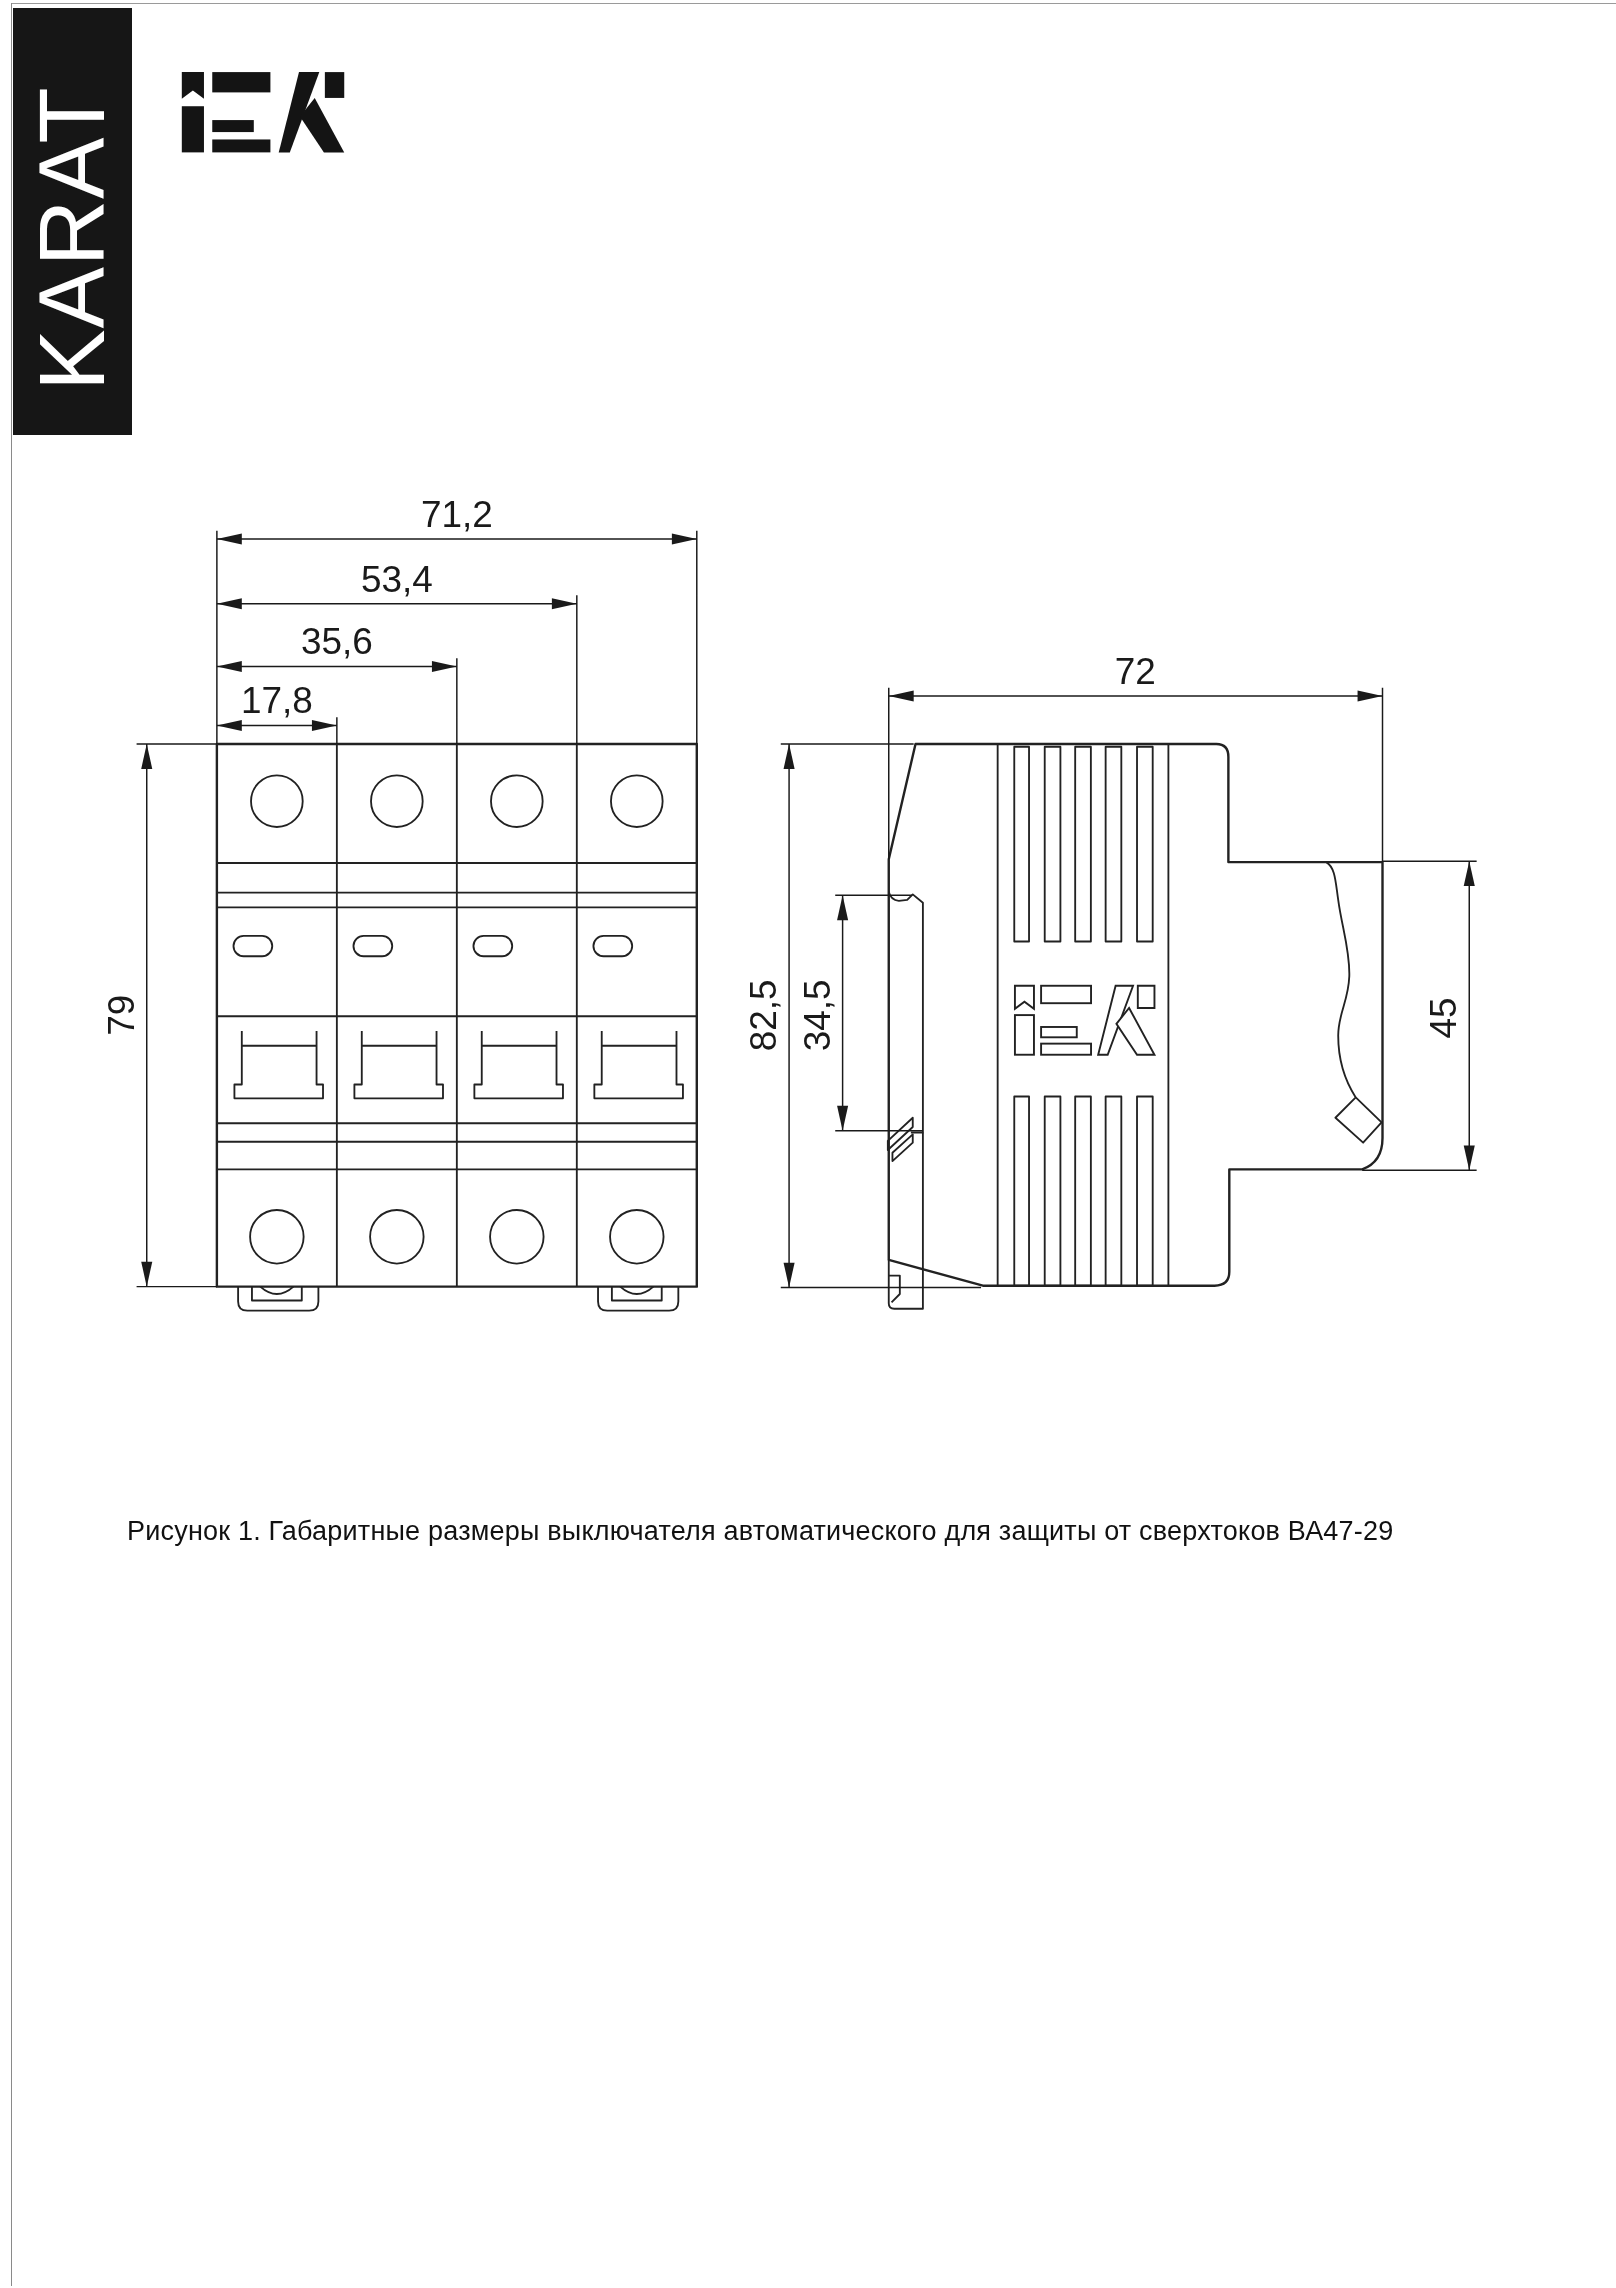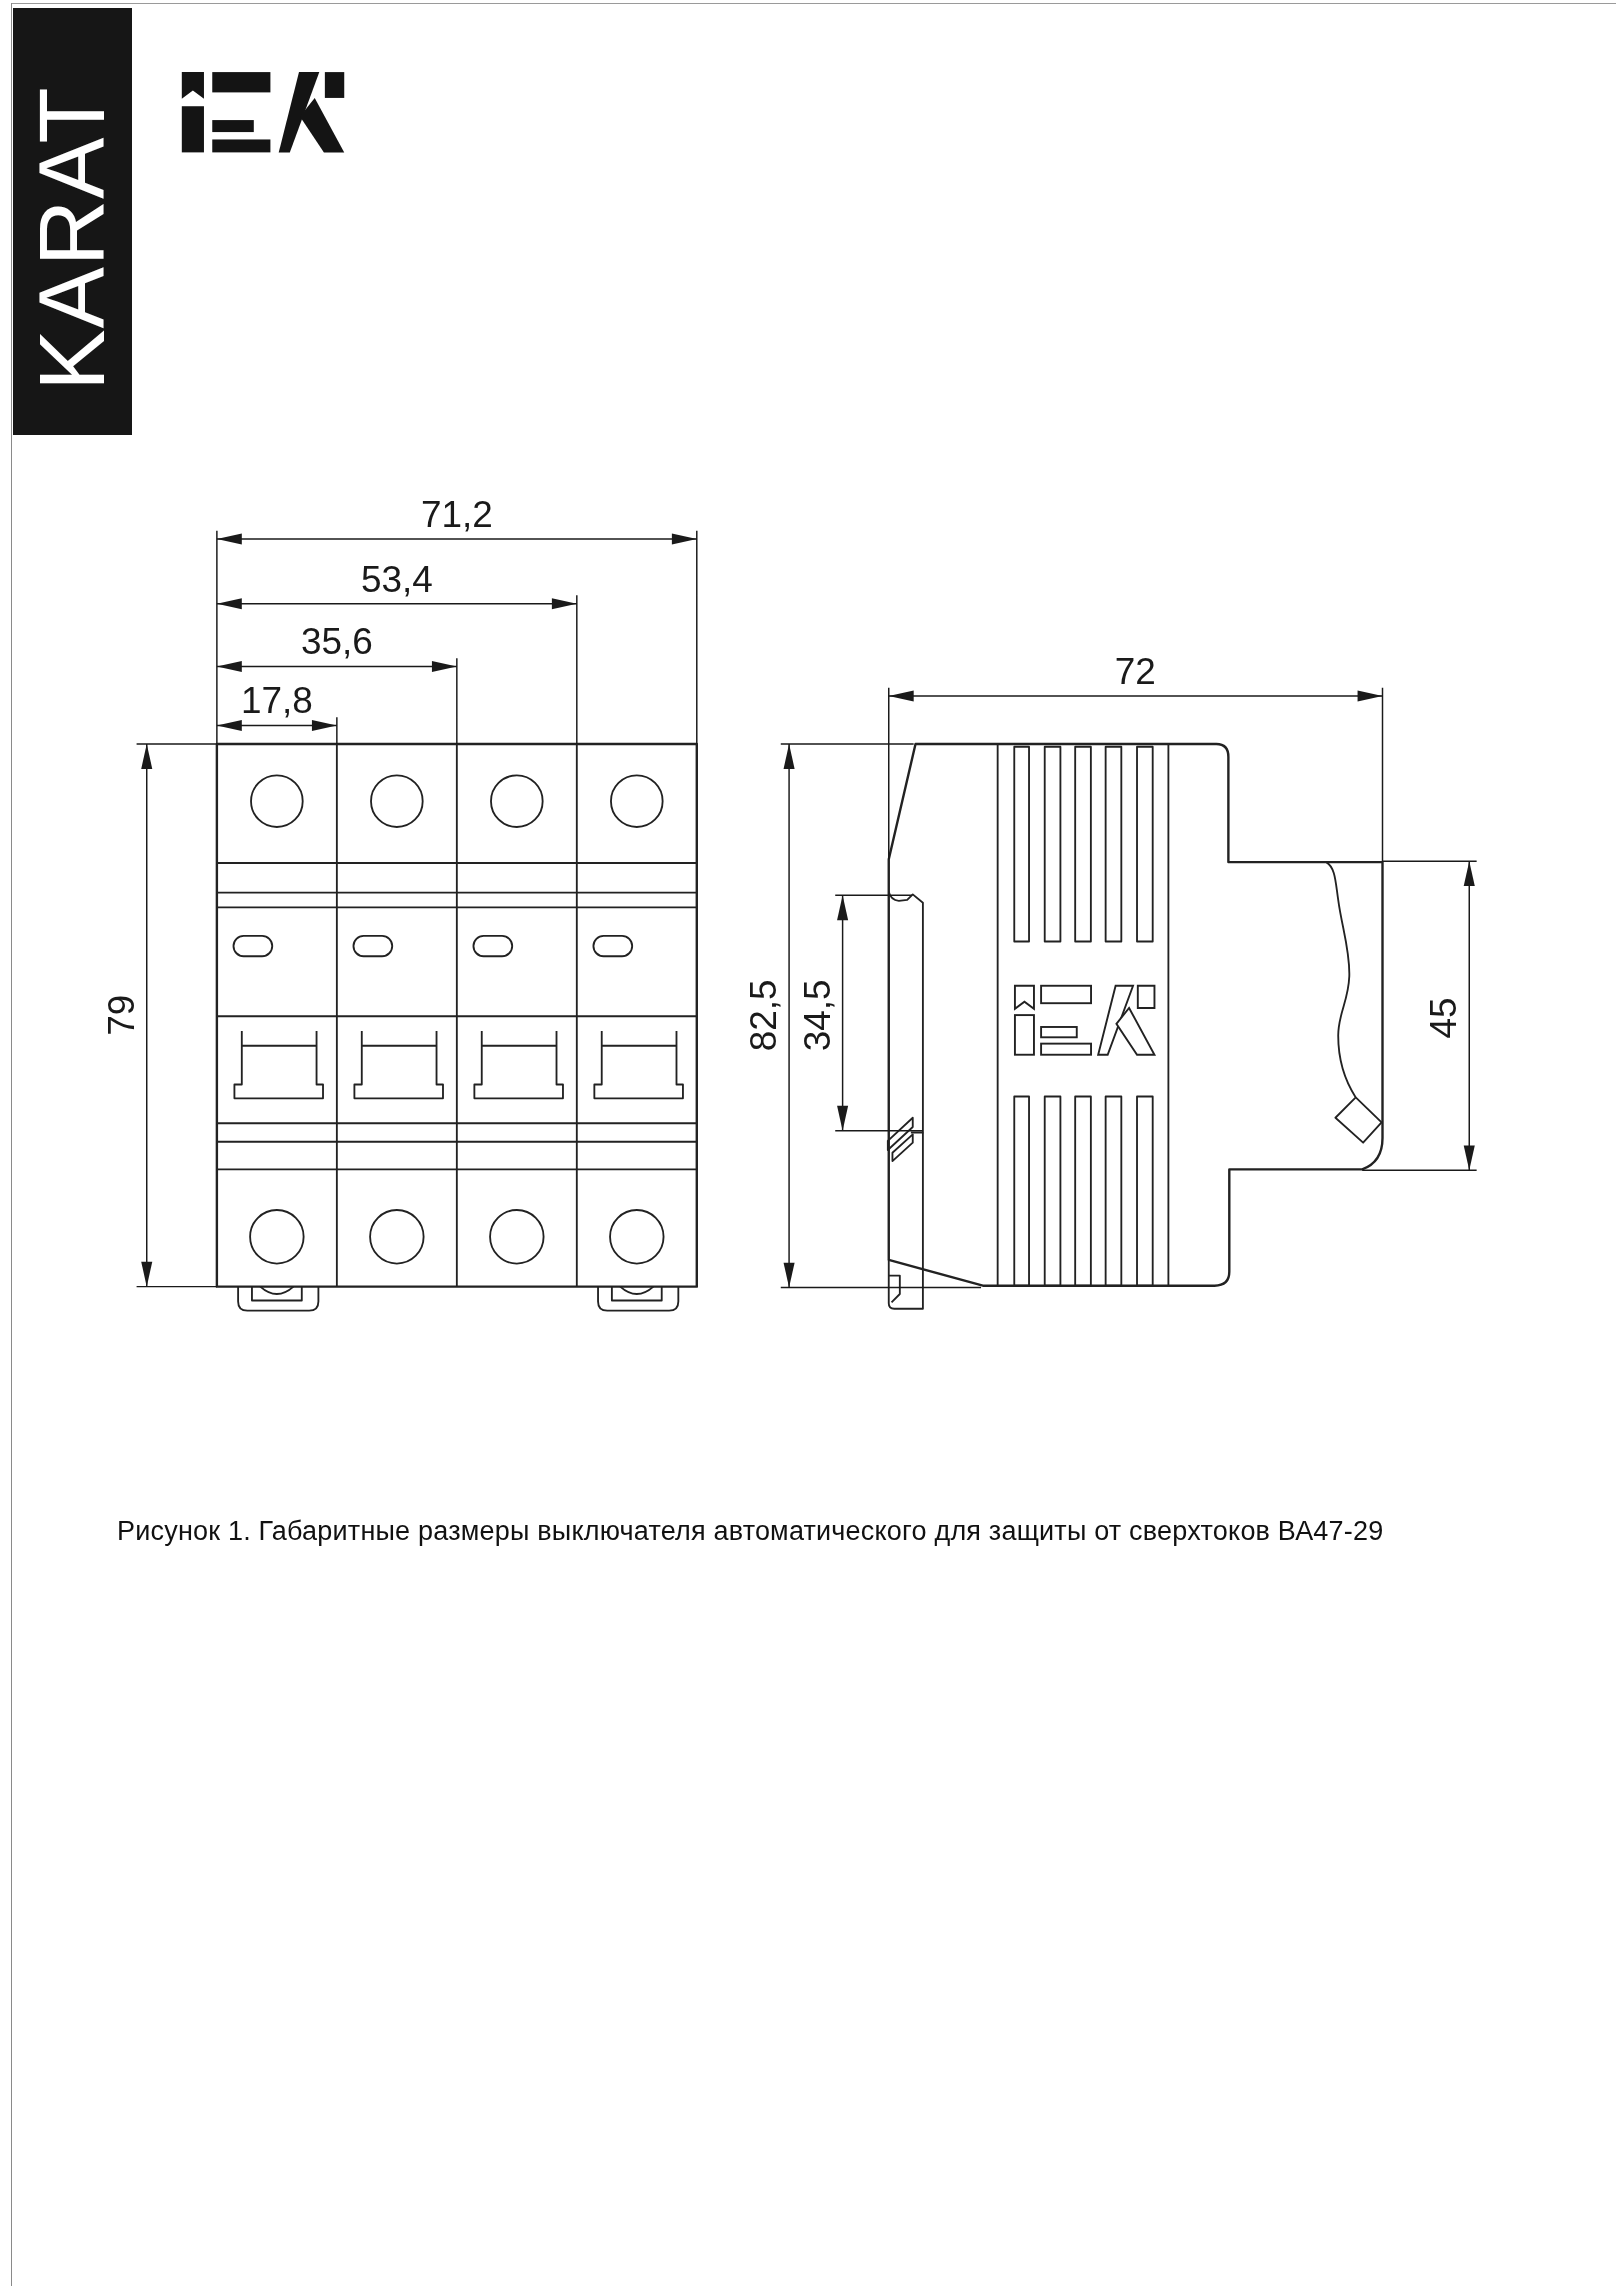--- a/index.html
+++ b/index.html
@@ -29,21 +29,21 @@
     color:#ffffff;
     font-size:92px;
     letter-spacing:0.9px;
     white-space:nowrap;
     line-height:1;
   }
   svg.drawing{
     position:absolute;left:0;top:0;width:1616px;height:2289px;
   }
   .caption{
-    position:absolute;left:117px;top:1516px;width:1384px;
+    position:absolute;left:127px;top:1516px;width:1384px;
     font-size:27px;color:#111;
     letter-spacing:0.2px;
     white-space:nowrap;
   }
   
   .outline{fill:none;stroke:#222;stroke-width:2.6;stroke-linejoin:round;}
   .inner{fill:none;stroke:#222;stroke-width:2;stroke-linejoin:round;}
   .thin{fill:none;stroke:#1a1a1a;stroke-width:1.6;}
   .arrow{fill:#1a1a1a;stroke:none;}
   .dimtext{font-family:"Liberation Sans",sans-serif;font-size:40px;fill:#1a1a1a;}

